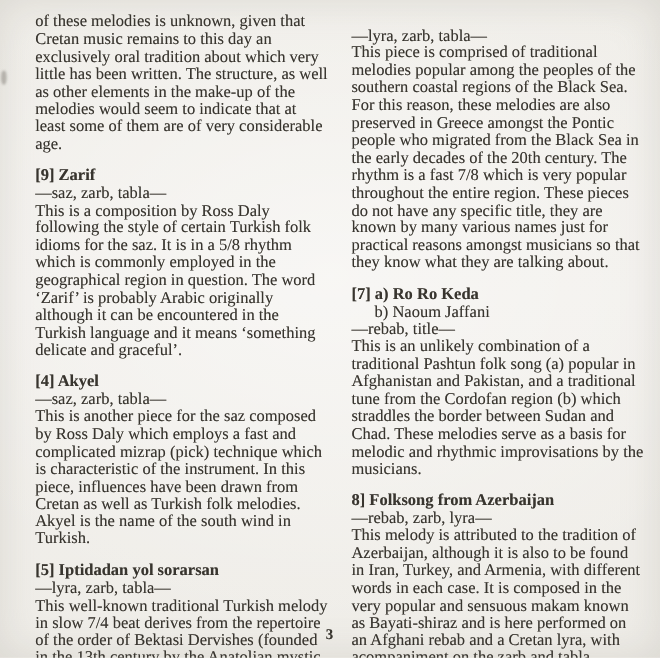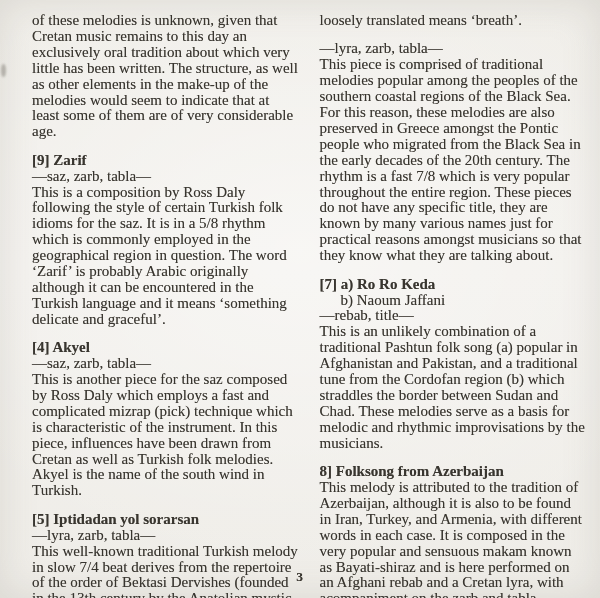--- a/index.html
+++ b/index.html
@@ -77,36 +77,36 @@
       </div>
 
       <div class="section">
         <div class="sec-title">[5] Iptidadan yol sorarsan</div>
         <div>—lyra, zarb, tabla—</div>
         <p>This well-known traditional Turkish melody in slow 7/4 beat derives from the repertoire of the order of Bektasi Dervishes (founded in the 13th century by the Anatolian mystic Haci Bektas Veli). Melodies of this sort account for a large part of Bektasi hymnology and are known as ‘nefes’, a word which</p>
       </div>
     </div>
 
     <div class="col">
-      <p>loosely translated means ‘breath’.</p>
 
       <div class="section">
         <div>—lyra, zarb, tabla—</div>
         <p>This piece is comprised of traditional melodies popular among the peoples of the southern coastal regions of the Black Sea. For this reason, these melodies are also preserved in Greece amongst the Pontic people who migrated from the Black Sea in the early decades of the 20th century. The rhythm is a fast 7/8 which is very popular throughout the entire region. These pieces do not have any specific title, they are known by many various names just for practical reasons amongst musicians so that they know what they are talking about.</p>
       </div>
 
       <div class="section">
         <div class="sec-title">[7] a) Ro Ro Keda</div>
         <div class="sec-title-2">b) Naoum Jaffani</div>
         <div>—rebab, title—</div>
         <p>This is an unlikely combination of a traditional Pashtun folk song (a) popular in Afghanistan and Pakistan, and a traditional tune from the Cordofan region (b) which straddles the border between Sudan and Chad. These melodies serve as a basis for melodic and rhythmic improvisations by the musicians.</p>
       </div>
 
       <div class="section">
         <div class="sec-title">8] Folksong from Azerbaijan</div>
+        <div>—rebab, zarb, lyra—</div>
         <p>This melody is attributed to the tradition of Azerbaijan, although it is also to be found in Iran, Turkey, and Armenia, with different words in each case. It is composed in the very popular and sensuous makam known as Bayati-shiraz and is here performed on an Afghani rebab and a Cretan lyra, with acompaniment on the zarb and tabla.</p>
       </div>
     </div>
 
   </div>
 
   <div class="page-num">3</div>
 </div>
 
 </body></html>

